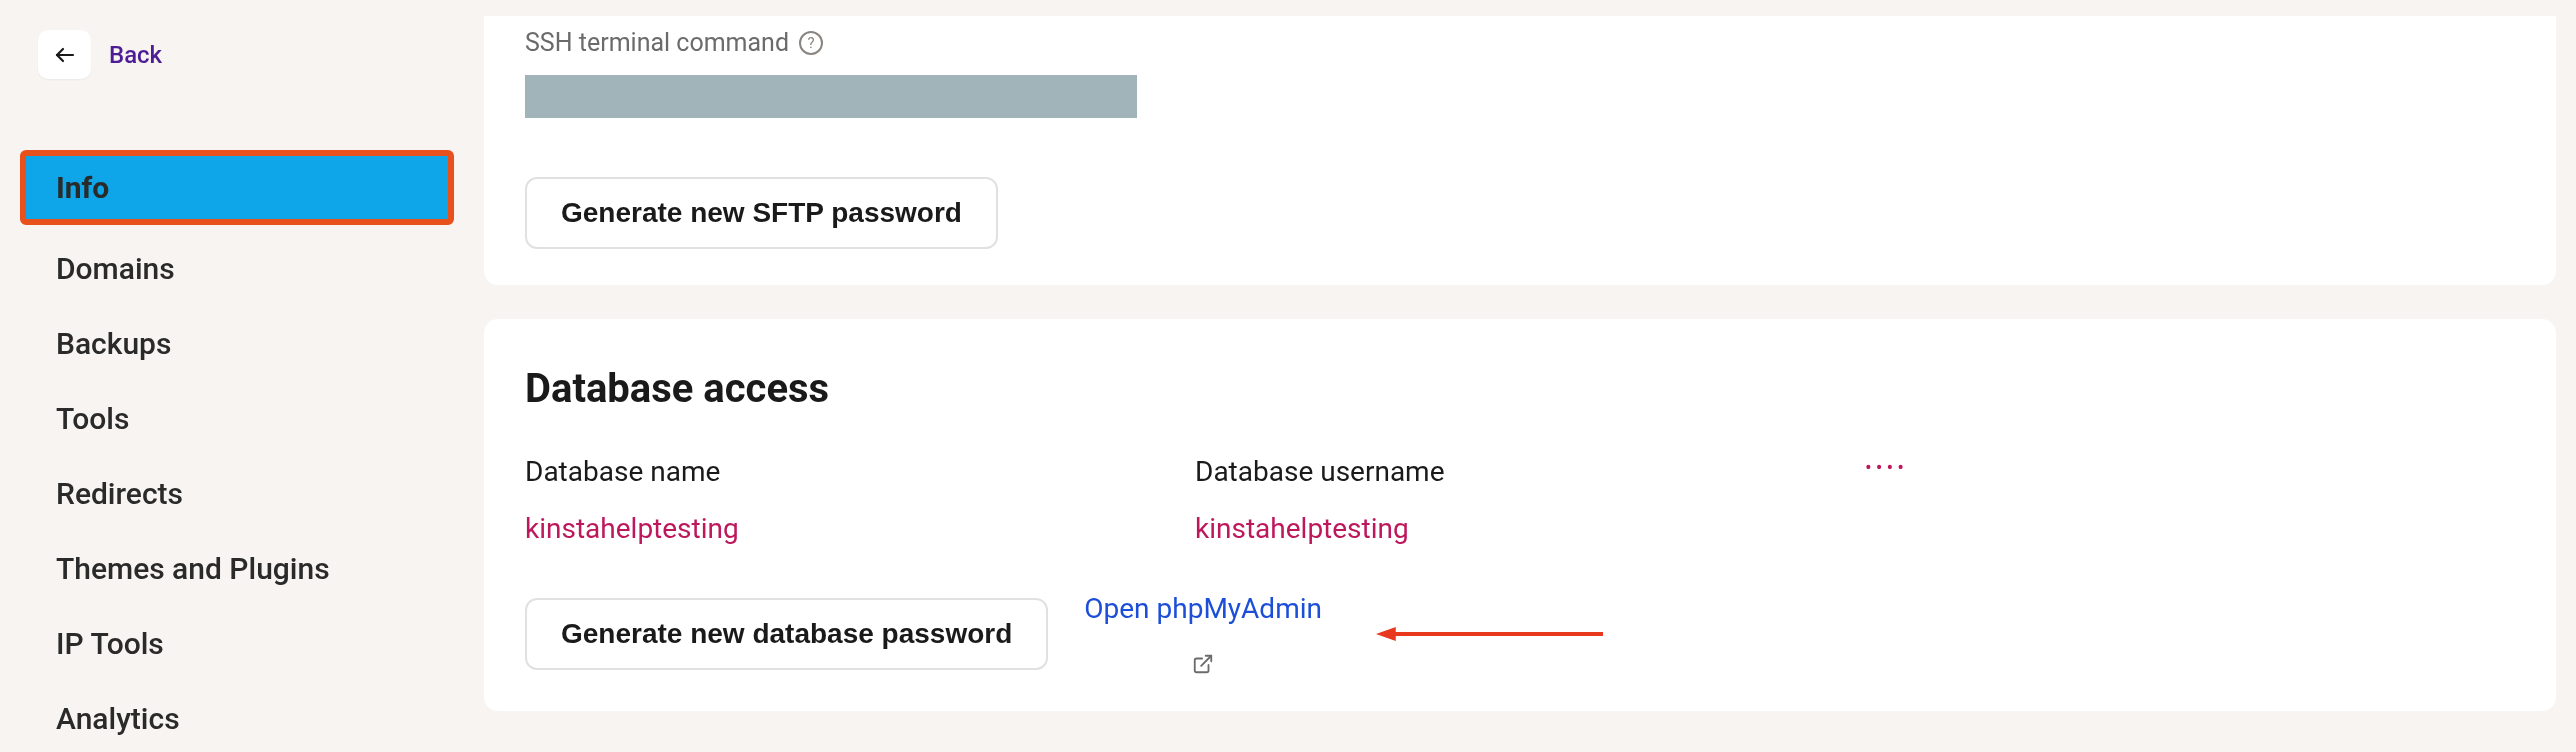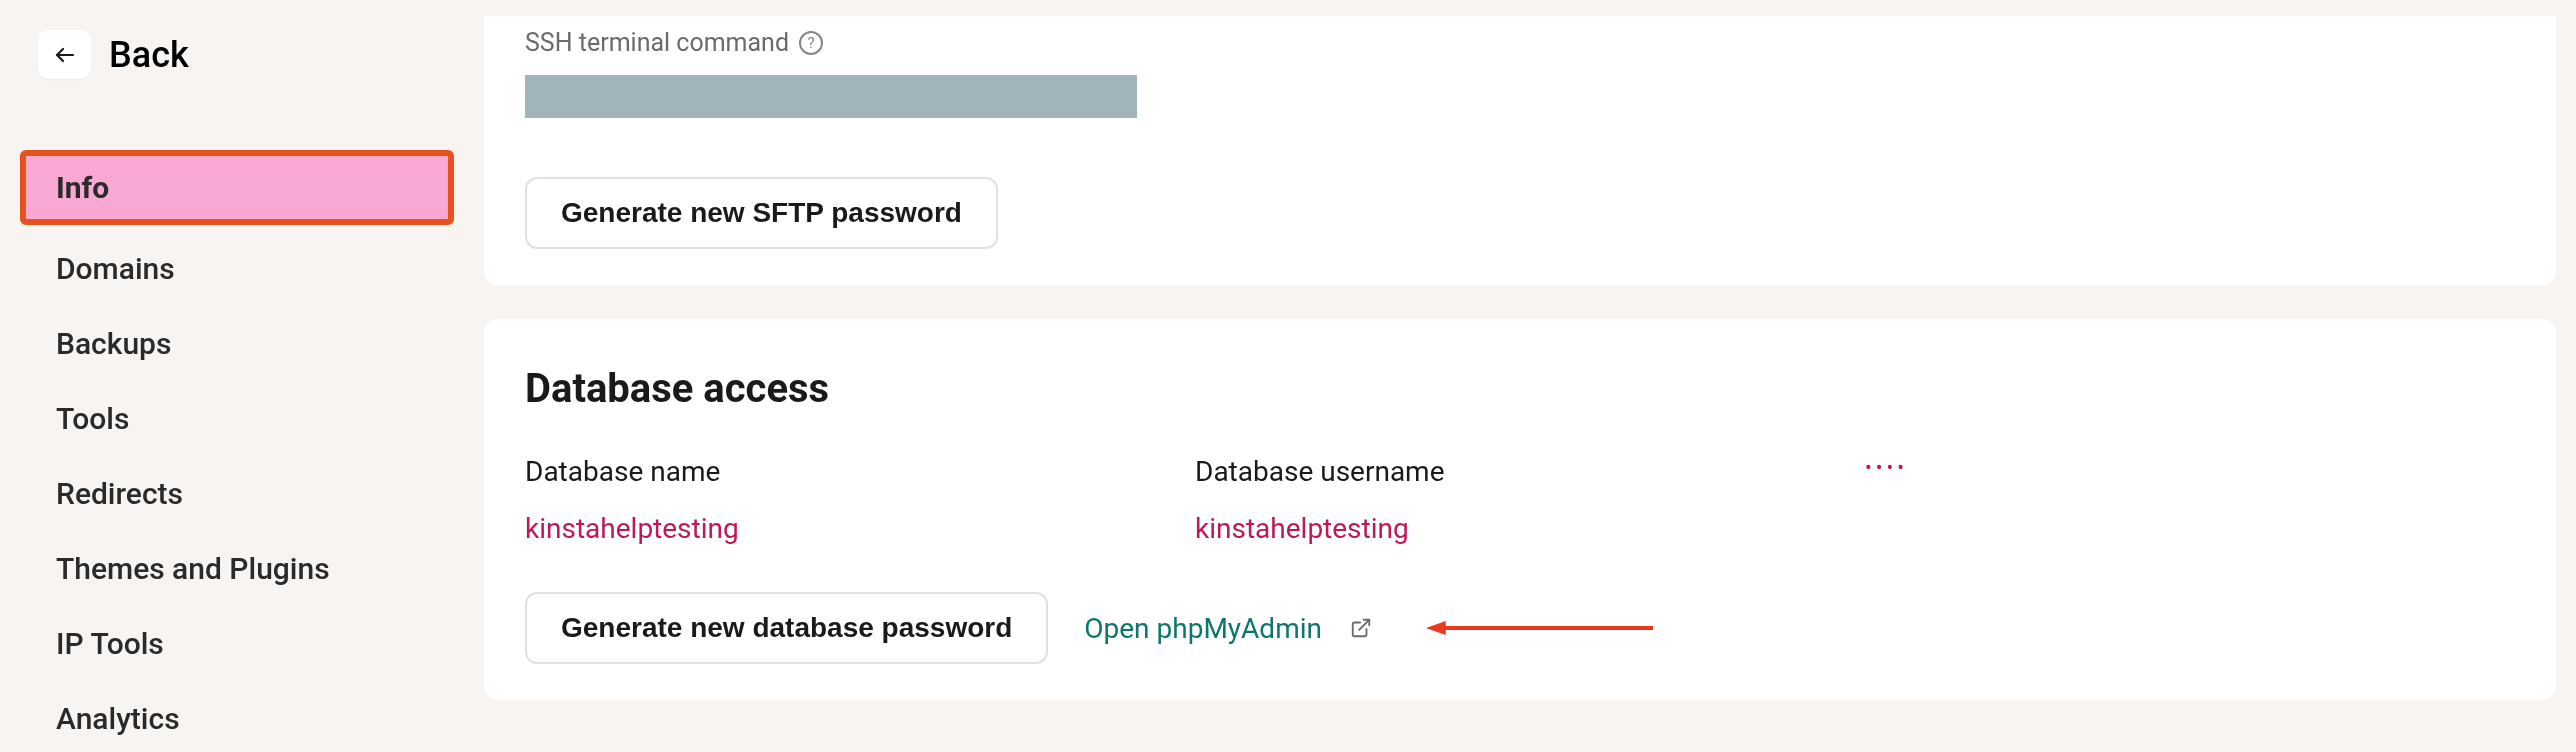--- a/index.html
+++ b/index.html
@@ -40,34 +40,34 @@
       display: flex;
       align-items: center;
       justify-content: center;
       box-shadow: 0 1px 2px rgba(0,0,0,0.05);
     }
     .back-btn svg {
       width: 24px;
       height: 24px;
     }
     .back-label {
-      color: #000000;
-      font-size: 36px;
+      color: #4c1d95;
+      font-size: 24px;
       font-weight: 500;
     }
     .nav-item {
       padding: 20px 36px;
       font-size: 30px;
       font-weight: 500;
       color: #2a2a2a;
       cursor: pointer;
       border-radius: 6px;
     }
     .nav-item.active-highlight {
-      background: #f9a8d4;
+      background: #0ea5e9;
       border: 6px solid #e8511c;
       font-weight: 700;
       padding: 14px 30px;
       margin-bottom: 6px;
     }
     .main {
       flex: 1;
       padding: 16px 20px 20px 0;
       margin-left: 10px;
     }
@@ -147,23 +147,24 @@
     }
     .action-row {
       display: flex;
       align-items: center;
       gap: 36px;
     }
     .link-text {
       display: inline-flex;
       align-items: center;
       gap: 28px;
-      color: #0f766e;
+      color: #1d4ed8;
       font-size: 28px;
       cursor: pointer;
+      flex-direction: column;
     }
     .ext-icon {
       width: 22px;
       height: 22px;
     }
     .red-arrow {
       display: inline-flex;
       align-items: center;
       margin-left: 18px;
     }

